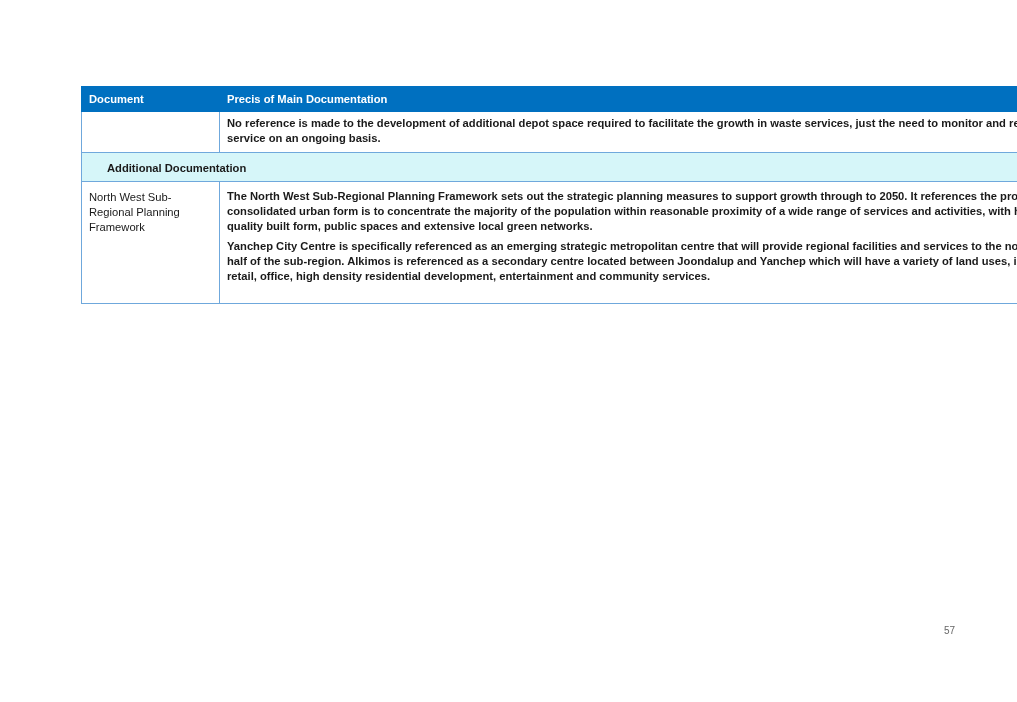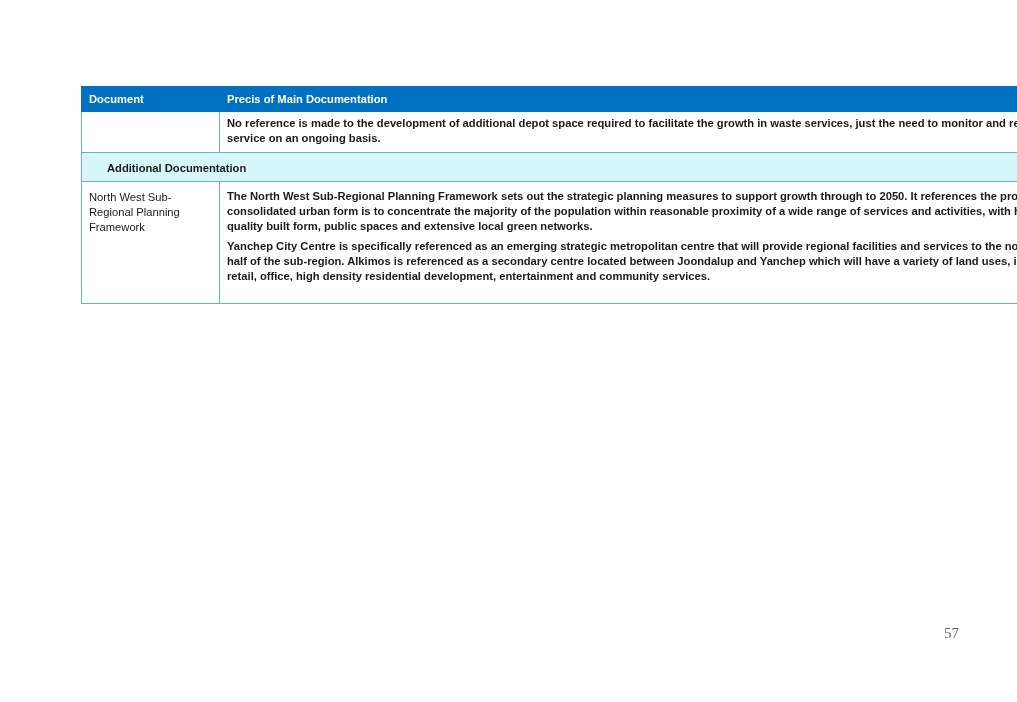--- a/index.html
+++ b/index.html
@@ -55,22 +55,22 @@
     .doc-name {
       padding: 8px 7px 6px 7px;
     }
     .body-cell {
       padding: 7px 7px 19px 7px;
     }
     .page-number {
       position: absolute;
       left: 944px;
       top: 625px;
-      font-family: Liberation Serif, serif;
-      font-size: 15px;
+      font-family: Liberation Sans, sans-serif;
+      font-size: 10px;
       color: #666666;
     }
   </style>
 </head>
 <body>
 
 <table class="page-table">
   <thead>
     <tr class="hdr-row">
       <th class="col-doc">Document</th>

